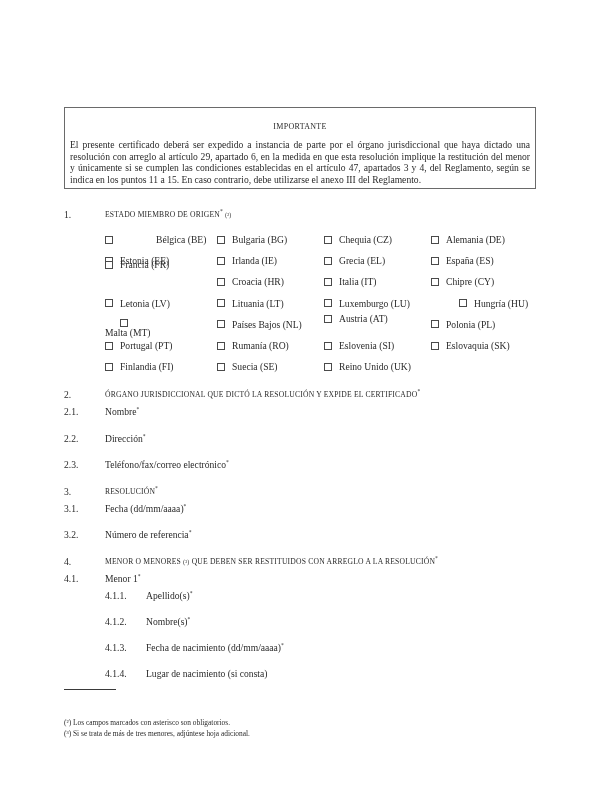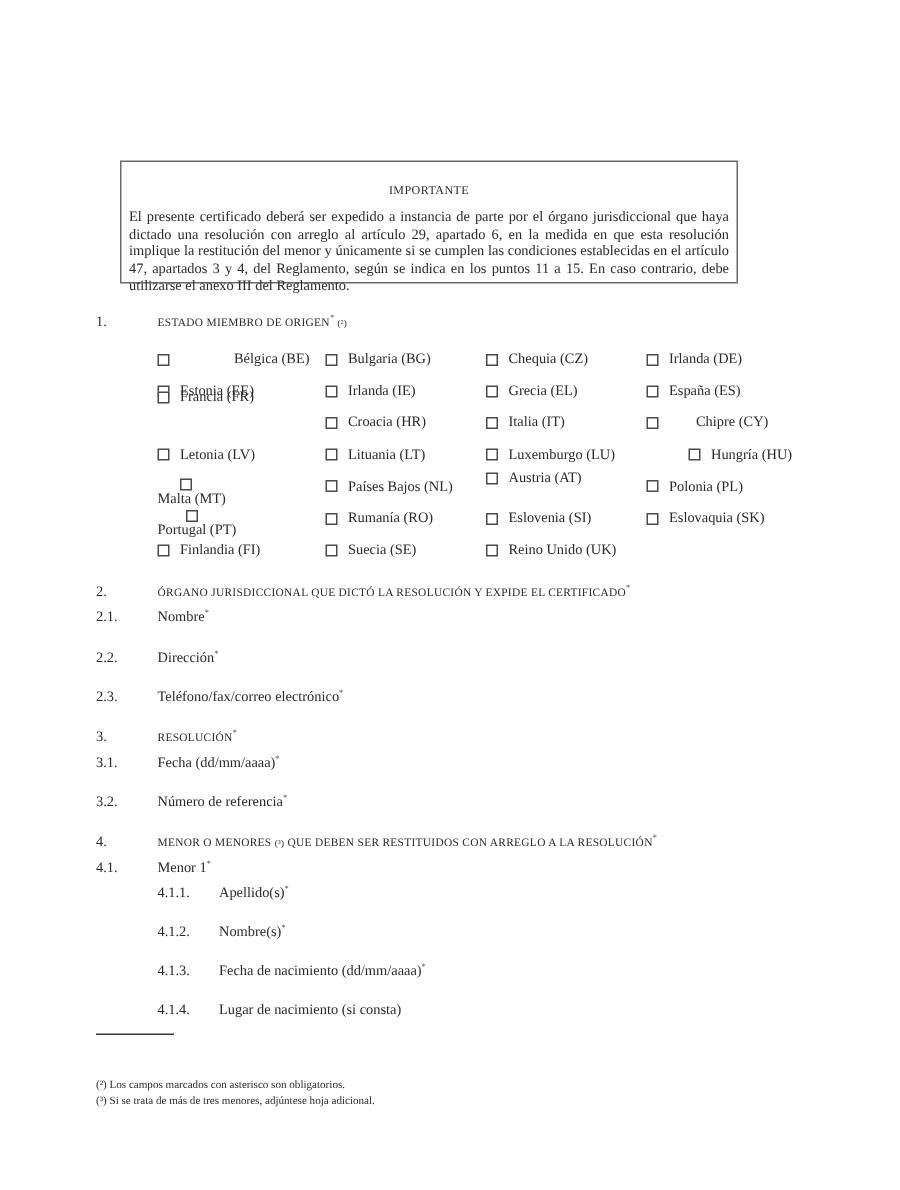--- a/index.html
+++ b/index.html
@@ -1,19 +1,19 @@
 <!DOCTYPE html>
 <html><head>
 <meta charset="utf-8">
 <style>
   html, body { margin:0; padding:0; background:#ffffff; }
   body { width:600px; height:793px; position:relative; overflow:hidden;
          font-family:"Liberation Serif","DejaVu Serif",serif; color:#2a2a2a; }
   .abs { position:absolute; }
-  .notice { left:80px; top:107px; width:412px; height:82px; border:1px solid #6a6a6a; box-sizing:border-box;font-family:Liberation Serif, serif; }
+  .notice { left:64px; top:107px; width:472px; height:82px; border:1px solid #6a6a6a; box-sizing:border-box;font-family:Liberation Serif, serif; }
   .notice-title { position:absolute; left:0; right:0; top:14px; text-align:center; font-size:8px; letter-spacing:0.3px; }
   .notice-text { position:absolute; left:5px; right:5px; top:31px; font-size:9.6px; line-height:11.6px; text-align:justify; text-align-last:left; }
   .num { font-size:9.6px; }
   .lbl { font-size:9.6px; white-space:nowrap; }
   .sc { font-size:7.6px; letter-spacing:0.2px; white-space:nowrap; }
   sup { font-size:5.5px; vertical-align:4px; line-height:0; }
   .cb { position:absolute; display:flex; align-items:center; font-size:9.6px; white-space:nowrap; }
   .box { width:8px; height:8px; border:1px solid #4a4a4a; box-sizing:border-box; margin-right:7px; display:inline-block; background:#fff; }
   .rule { left:64px; top:689px; width:52px; height:1px; background:#3a3a3a; }
   .fn { left:64px; font-size:7.4px; white-space:nowrap; }
@@ -43,21 +43,21 @@
       <span>Francia (FR)</span>
     </label>
     <label class="cb" style="left: 105px; top: 297.6px;">
       <span class="box"></span>
       <span>Letonia (LV)</span>
     </label>
     <label class="cb" style="left: 105px; top: 318.8px; flex-direction: column;">
       <span class="box"></span>
       <span>Malta (MT)</span>
     </label>
-    <label class="cb" style="left: 105px; top: 340px; flex-direction: column;">
+    <label class="cb" style="left: 105px; top: 340px;">
       <span class="box"></span>
       <span>Portugal (PT)</span>
     </label>
     <label class="cb" style="left: 105px; top: 361.2px;">
       <span class="box"></span>
       <span>Finlandia (FI)</span>
     </label>
     <label class="cb" style="left: 217px; top: 234px;">
       <span class="box"></span>
       <span>Bulgaria (BG)</span>
@@ -109,27 +109,27 @@
     <label class="cb" style="left: 324px; top: 340px;">
       <span class="box"></span>
       <span>Eslovenia (SI)</span>
     </label>
     <label class="cb" style="left: 324px; top: 361.2px;">
       <span class="box"></span>
       <span>Reino Unido (UK)</span>
     </label>
     <label class="cb" style="left: 431px; top: 234px;">
       <span class="box"></span>
-      <span>Irlanda (DE)</span>
+      <span>Alemania (DE)</span>
     </label>
     <label class="cb" style="left: 431px; top: 255.2px; text-align: right;">
       <span class="box"></span>
       <span>España (ES)</span>
     </label>
-    <label class="cb" style="left: 431px; top: 276.4px; gap: 18px;">
+    <label class="cb" style="left: 431px; top: 276.4px;">
       <span class="box"></span>
       <span>Chipre (CY)</span>
     </label>
     <label class="cb" style="left: 431px; top: 297.6px; padding-left: 28px;">
       <span class="box"></span>
       <span>Hungría (HU)</span>
     </label>
     <label class="cb" style="left: 431px; top: 318.8px;">
       <span class="box"></span>
       <span>Polonia (PL)</span>

